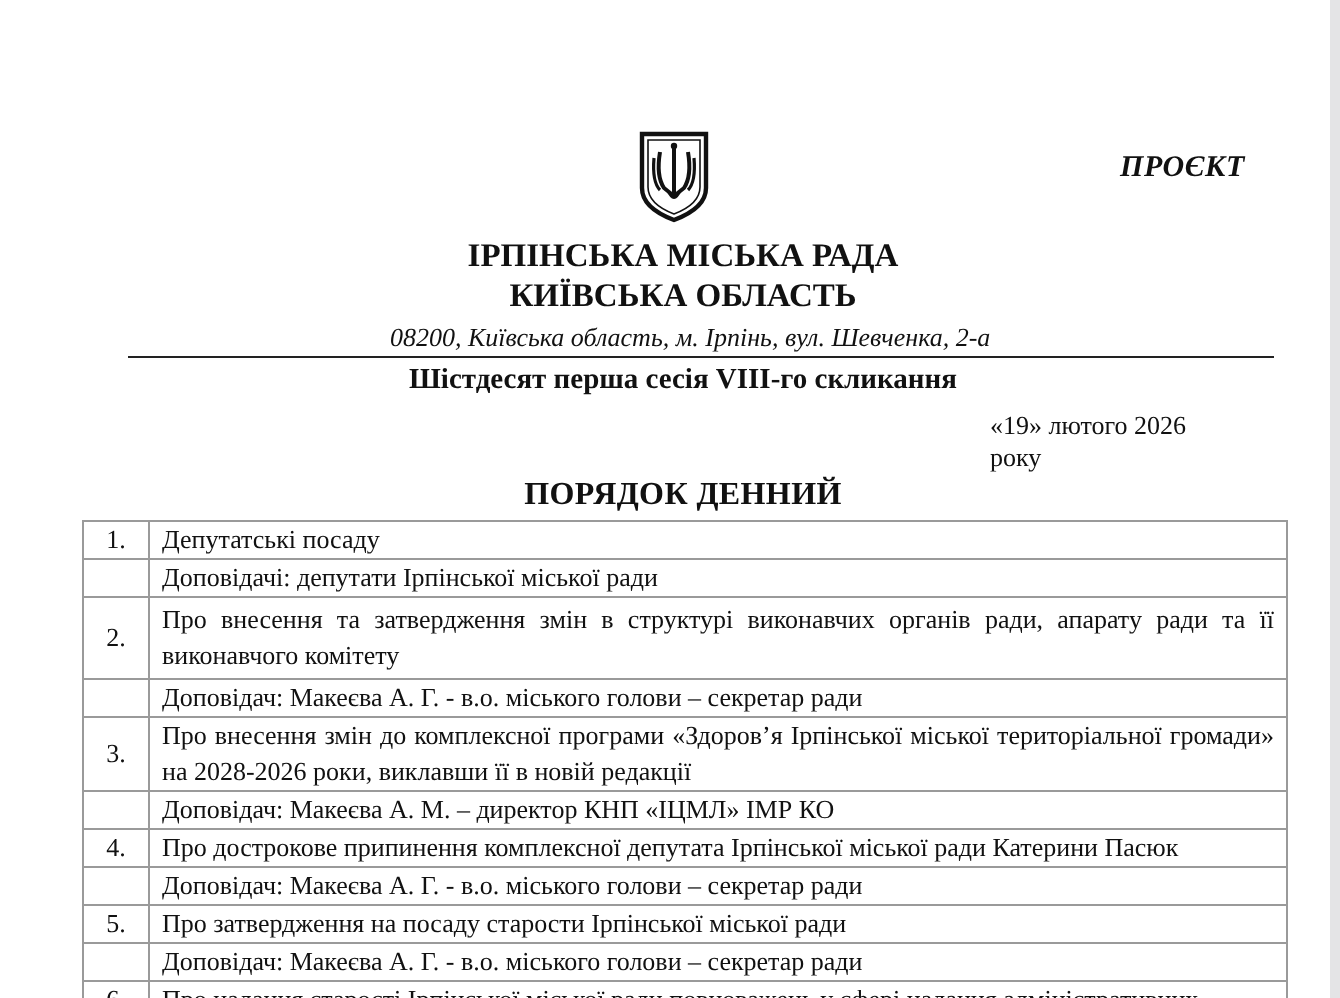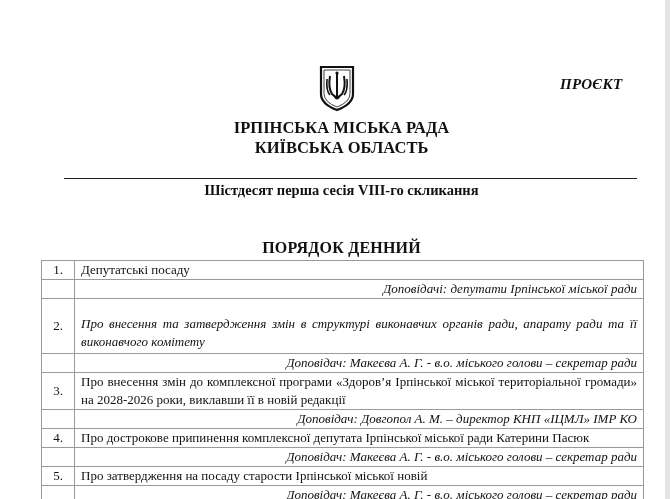--- a/index.html
+++ b/index.html
@@ -13,82 +13,84 @@
   .org2 { position: absolute; left: 0; width: 683px; top: 138px; text-align: center; font-size: 16.5px; font-weight: bold; }
   .address { position: absolute; left: 195px; top: 161px; font-size: 13px; font-style: italic; }
   .hrule { position: absolute; left: 64px; top: 178px; width: 573px; height: 0; border-top: 1.5px solid #222; }
   .session { position: absolute; left: 0; width: 683px; top: 182px; text-align: center; font-size: 14.5px; font-weight: bold; }
   .date { position: absolute; left: 495px; top: 205px; font-size: 13px; }
   .agenda-title { position: absolute; left: 0; width: 683px; top: 239px; text-align: center; font-size: 16px; font-weight: bold; letter-spacing: 0.2px; }
   table.agenda { position: absolute; left: 41px; top: 260px; width: 603px; border-collapse: collapse; font-size: 13px; }
   table.agenda td { border: 1px solid #9a9a9a; padding: 0 6px; line-height: 18px; vertical-align: middle; }
   td.num { width: 20px; text-align: center; }
   td.txt { text-align: justify; }
-  tr.speaker td.txt { text-align: right; font-style: italic; }
+  tr.speaker td.txt { text-align: left; }
 </style>
 </head>
 <body>
 
 <div class="page">
 
   <svg class="emblem" viewBox="0 0 38 48">
     <path d="M3 3 H35 V30 Q35 40 19 46 Q3 40 3 30 Z" fill="#fff" stroke="#111" stroke-width="2.2"></path>
     <path d="M6 6 H32 V29.5 Q32 38 19 43 Q6 38 6 29.5 Z" fill="none" stroke="#111" stroke-width="0.8"></path>
     <path d="M19 9 L19 34 M12 12 Q10 24 14 30 L19 34 L24 30 Q28 24 26 12" fill="none" stroke="#111" stroke-width="2"></path>
     <path d="M9 15 Q8 27 12 31 M29 15 Q30 27 26 31" fill="none" stroke="#111" stroke-width="1.6"></path>
     <path d="M15 31 Q19 36 23 31 Q19 40 15 31 Z" fill="#111"></path>
     <circle cx="19" cy="9" r="1.6" fill="#111"></circle>
   </svg>
 
   <div class="project">ПРОЄКТ</div>
 
   <div class="org1">ІРПІНСЬКА МІСЬКА РАДА</div>
   <div class="org2">КИЇВСЬКА ОБЛАСТЬ</div>
+  <div class="address">08200, Київська область, м. Ірпінь, вул. Шевченка, 2-а</div>
   <div class="hrule"></div>
   <div class="session">Шістдесят перша сесія VIII-го скликання</div>
+  <div class="date">«19» лютого 2026 року</div>
 
   <div class="agenda-title">ПОРЯДОК ДЕННИЙ</div>
 
   <table class="agenda">
     <tbody>
       <tr>
         <td class="num">1.</td>
         <td class="txt">Депутатські посаду</td>
       </tr>
       <tr class="speaker">
         <td class="num"></td>
         <td class="txt">Доповідачі: депутати Ірпінської міської ради</td>
       </tr>
       <tr>
         <td class="num">2.</td>
-        <td class="txt" style="padding-top:16px;padding-bottom:2px;font-style:italic;">Про внесення та затвердження змін в структурі виконавчих органів ради, апарату ради та її виконавчого комітету</td>
+        <td class="txt" style="padding-top:2px;padding-bottom:2px;">Про внесення та затвердження змін в структурі виконавчих органів ради, апарату ради та її виконавчого комітету</td>
       </tr>
       <tr class="speaker">
         <td class="num"></td>
         <td class="txt">Доповідач: Макеєва А. Г. - в.о. міського голови – секретар ради</td>
       </tr>
       <tr>
         <td class="num">3.</td>
         <td class="txt">Про внесення змін до комплексної програми «Здоров’я Ірпінської міської територіальної громади» на 2028-2026 роки, виклавши її в новій редакції</td>
       </tr>
       <tr class="speaker">
         <td class="num"></td>
-        <td class="txt">Доповідач: Довгопол А. М. – директор КНП «ІЦМЛ» ІМР КО</td>
+        <td class="txt">Доповідач: Макеєва А. М. – директор КНП «ІЦМЛ» ІМР КО</td>
       </tr>
       <tr>
         <td class="num">4.</td>
         <td class="txt">Про дострокове припинення комплексної депутата Ірпінської міської ради Катерини Пасюк</td>
       </tr>
       <tr class="speaker">
         <td class="num"></td>
         <td class="txt">Доповідач: Макеєва А. Г. - в.о. міського голови – секретар ради</td>
       </tr>
       <tr>
         <td class="num">5.</td>
-        <td class="txt">Про затвердження на посаду старости Ірпінської міської новій</td>
+        <td class="txt">Про затвердження на посаду старости Ірпінської міської ради</td>
       </tr>
       <tr class="speaker">
         <td class="num"></td>
         <td class="txt">Доповідач: Макеєва А. Г. - в.о. міського голови – секретар ради</td>
       </tr>
       <tr>
         <td class="num">6.</td>
         <td class="txt" style="white-space:nowrap;">Про надання старості Ірпінської міської ради повноважень у сфері надання адміністративних</td>
       </tr>
     </tbody>

